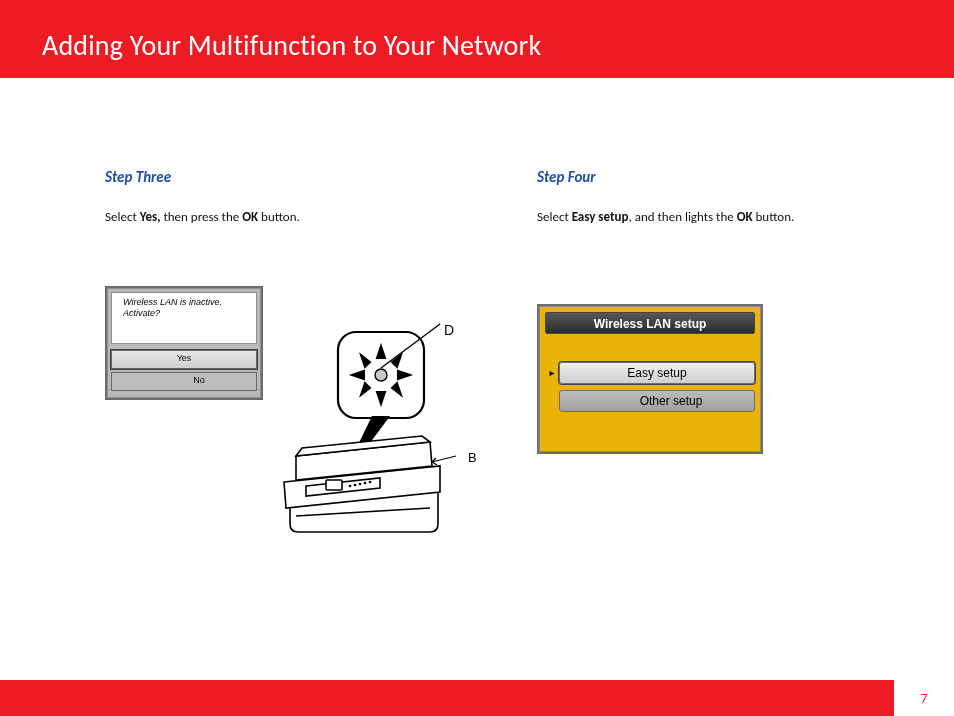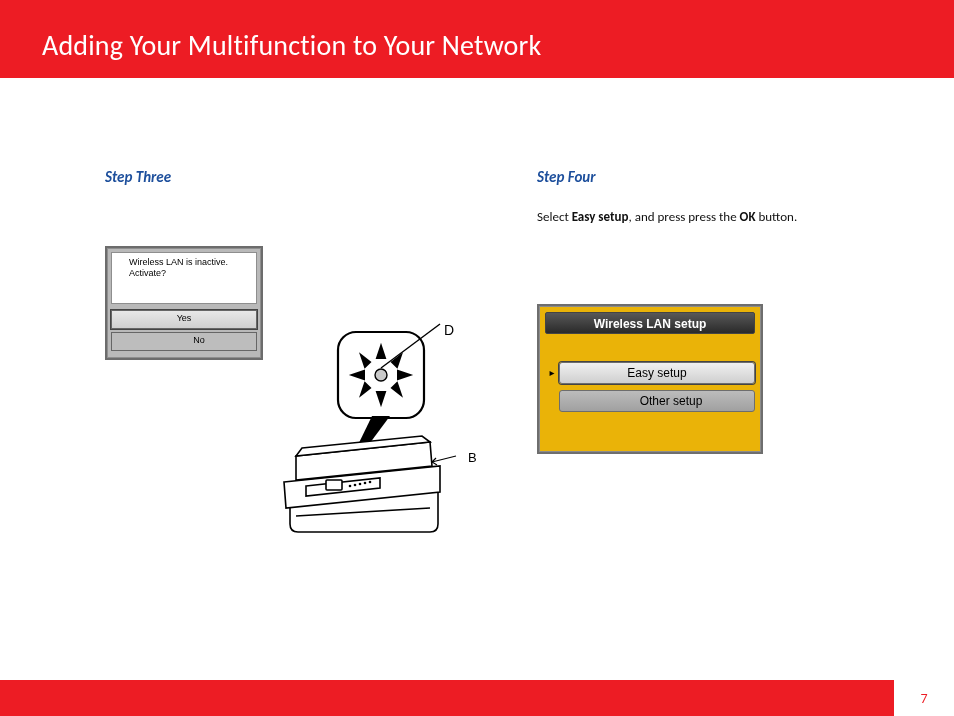--- a/index.html
+++ b/index.html
@@ -54,23 +54,24 @@
     width: 158px;
     border: 2px solid #6c6c6c;
     background: #b9b9b9;
     padding: 4px;
     box-shadow: inset 0 0 0 1px #8e8e8e;
   }
   .screen3-inner {
     background: #fff;
     border: 1px solid #8e8e8e;
     height: 52px;
-    padding: 4px 17px;
+    padding: 4px 11px;
     margin-bottom: 6px;
     font-family: Arial, sans-serif;
+    font-style: italic;
   }
   .screen3-inner .l1,
   .screen3-inner .l2 {
     font-size: 9px;
     color: #000;
     line-height: 1.25;
   }
   .screen3-btn {
     display: block;
     width: 100%;
@@ -197,39 +198,42 @@
 
 <div class="header-band">
   <h1>Adding Your Multifunction to Your Network</h1>
 </div>
 
 <div class="content">
 
   <div class="col">
     <div class="step-title">Step Three</div>
     <div class="step-body">
+      <p>
+        <span>Select </span><span class="bold">Yes,</span><span> then press the </span><span class="bold">OK</span><span> button.</span>
+      </p>
     </div>
 
     <div class="screen3-wrap">
       <div class="screen3">
         <div class="screen3-inner">
           <div class="l1">Wireless LAN is inactive.</div>
           <div class="l2">Activate?</div>
         </div>
         <div class="screen3-btn yes">Yes</div>
         <div class="screen3-btn no">No</div>
       </div>
     </div>
   </div>
 
   <div class="col">
     <div class="step-title">Step Four</div>
     <div class="step-body">
       <p>
-        <span>Select </span><span class="bold">Easy setup</span><span>, and press press the </span><span class="bold">OK</span><span> button.</span>
+        <span>Select </span><span class="bold">Easy setup</span><span>, and then lights the </span><span class="bold">OK</span><span> button.</span>
       </p>
     </div>
 
     <div class="screen4">
       <div class="screen4-title">Wireless LAN setup</div>
       <div class="screen4-row">
         <div class="screen4-arrow">▸</div>
         <div class="screen4-btn active">Easy setup</div>
       </div>
       <div class="screen4-row">

